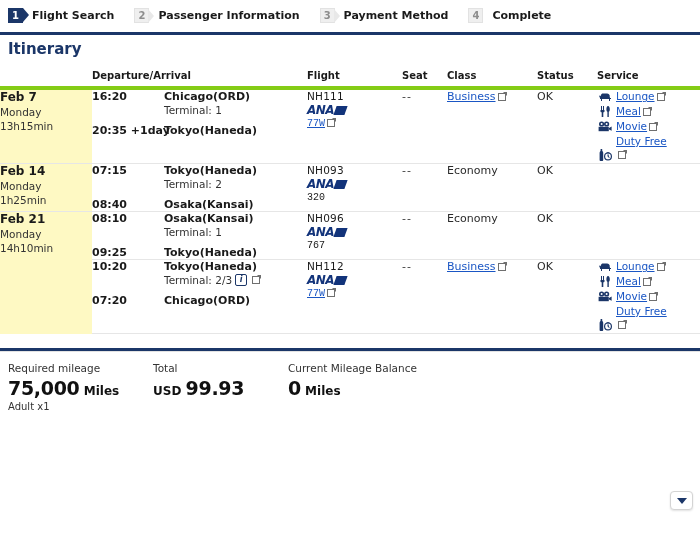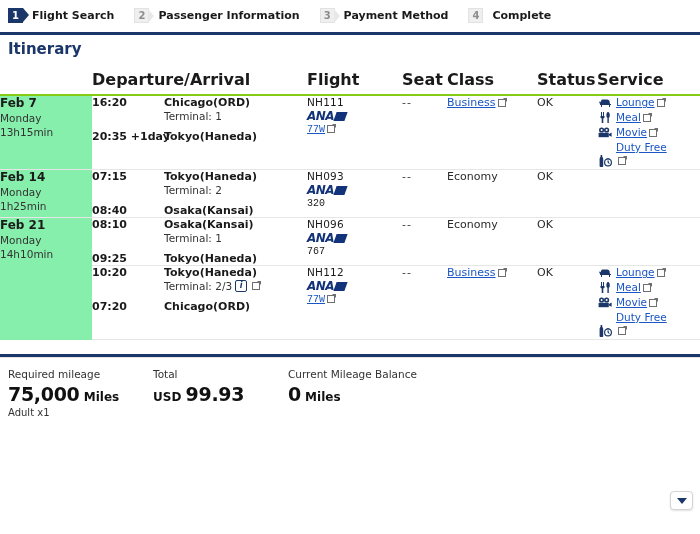--- a/index.html
+++ b/index.html
@@ -98,35 +98,35 @@
     padding: 5px 0 9px 8px;
   }
 
   
   table.itin {
     width: 700px;
     border-collapse: collapse;
     table-layout: fixed;
   }
   table.itin th {
-    font-size: 16px;
+    font-size: 10px;
     font-weight: bold;
     color: #1a1a1a;
     text-align: left;
     padding: 3px 0 5px 0;
-    border-bottom: 2px solid #84cc16;
+    border-bottom: 4px solid #84cc16;
     vertical-align: bottom;
   }
   table.itin td {
     vertical-align: top;
     padding: 0;
     border-bottom: 1px solid #e6e6e6;
   }
   td.datecell {
-    background: #86efac;
+    background: #fef9c3;
     padding: 8px 0 8px 8px;
     border-bottom: 1px solid #ffffff;
   }
   td.datecell.nb { border-bottom: none; margin-left: 22px; }
   .date-main {
     font-size: 12px;
     font-weight: bold;
     color: #1a1a1a;
     line-height: 1.25;
   }

